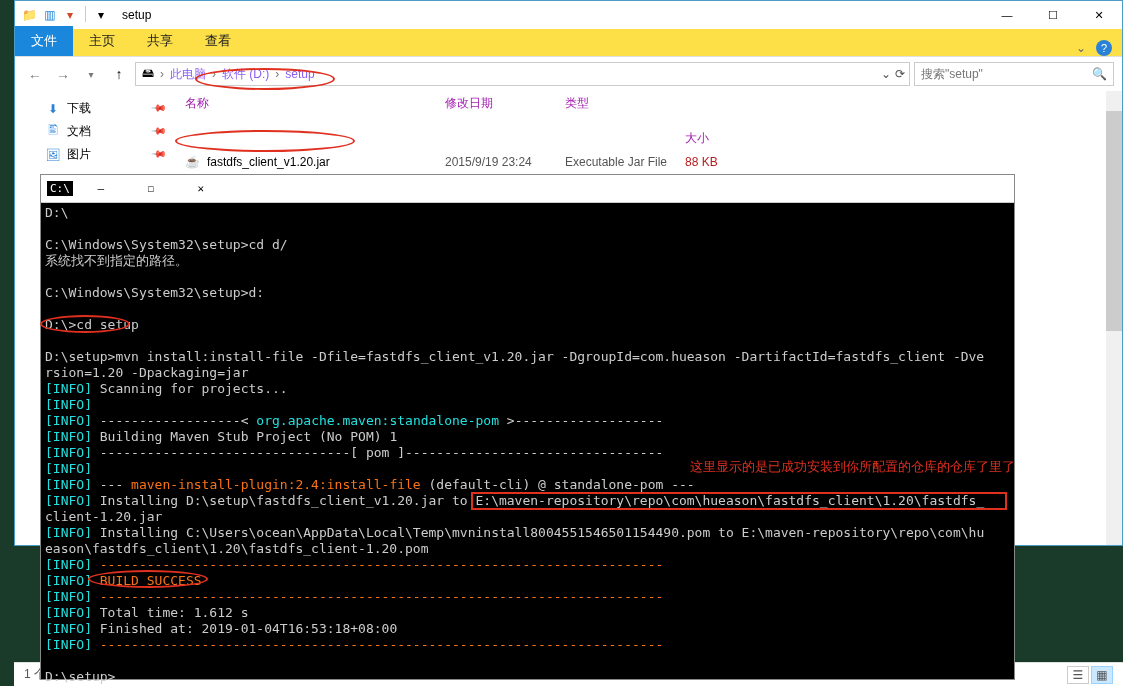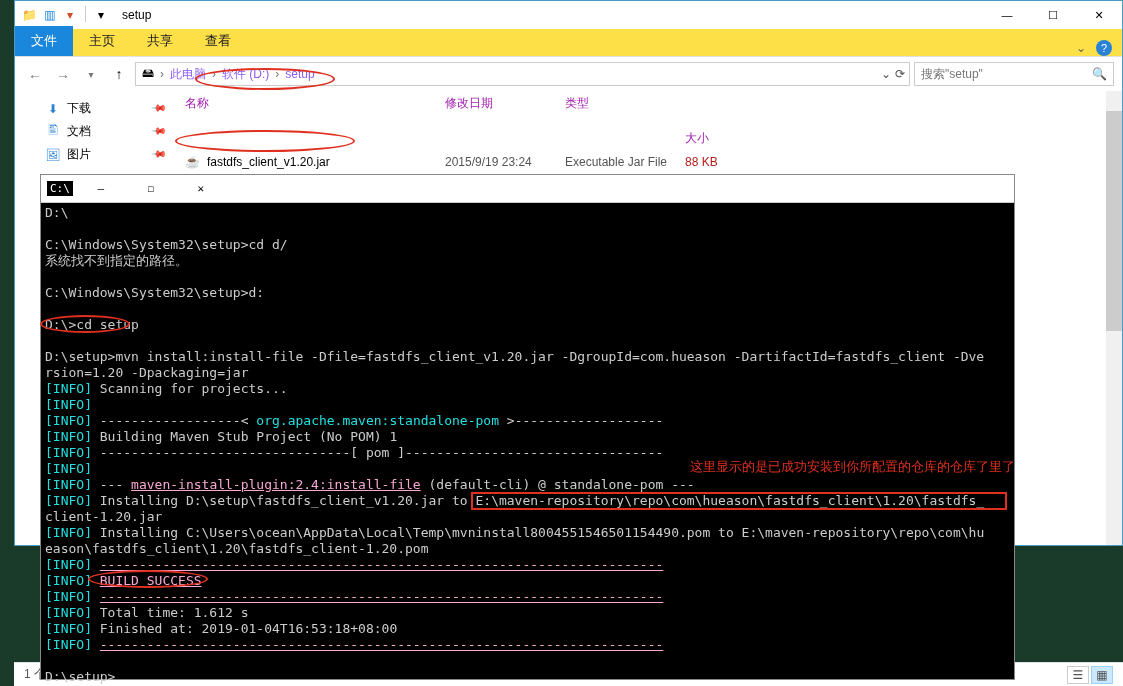--- a/index.html
+++ b/index.html
@@ -53,21 +53,21 @@
 
 .vscroll { position:absolute; right:0; top:90px; width:16px; height:454px; background:#f0f0f0; }
 .vthumb { width:16px; height:220px; background:#ccc; margin-top:20px; }
 
 
 .cmd { position:absolute; left:40px; top:174px; width:975px; height:506px; background:#000; border:1px solid #888; font-family:"NSimSun","Consolas",monospace; font-size:13px; }
 .cmd-title { height:28px; background:#fff; display:flex; align-items:center; padding:0 6px; gap:6px; border-bottom:1px solid #ccc; }
 .cmd-title .ctitle { flex:1; color:#000; }
 .cmd-title .winbtn { width:44px; height:28px; color:#000; }
 .cmd-body { padding:2px 4px; color:#ccc; line-height:16px; white-space:pre; overflow:hidden; position:relative; }
-.cmd-body .green{color:#f9a8d4;text-decoration:underline;} .cmd-body .cyan{color:#22e0e0;}
+.cmd-body .green{color:#f97316;} .cmd-body .cyan{color:#22e0e0;}
 
 
 .anno { position:absolute; border:2px solid #e03020; border-radius:50%; pointer-events:none; }
 .anno-rect { position:absolute; border:2px solid #e03020; pointer-events:none; }
 .anno-text { position:absolute; color:#e03020; font-family:"Microsoft YaHei"; font-size:13px; pointer-events:none; }
 </style>
 </head>
 <body>
 
 <div class="explorer">

